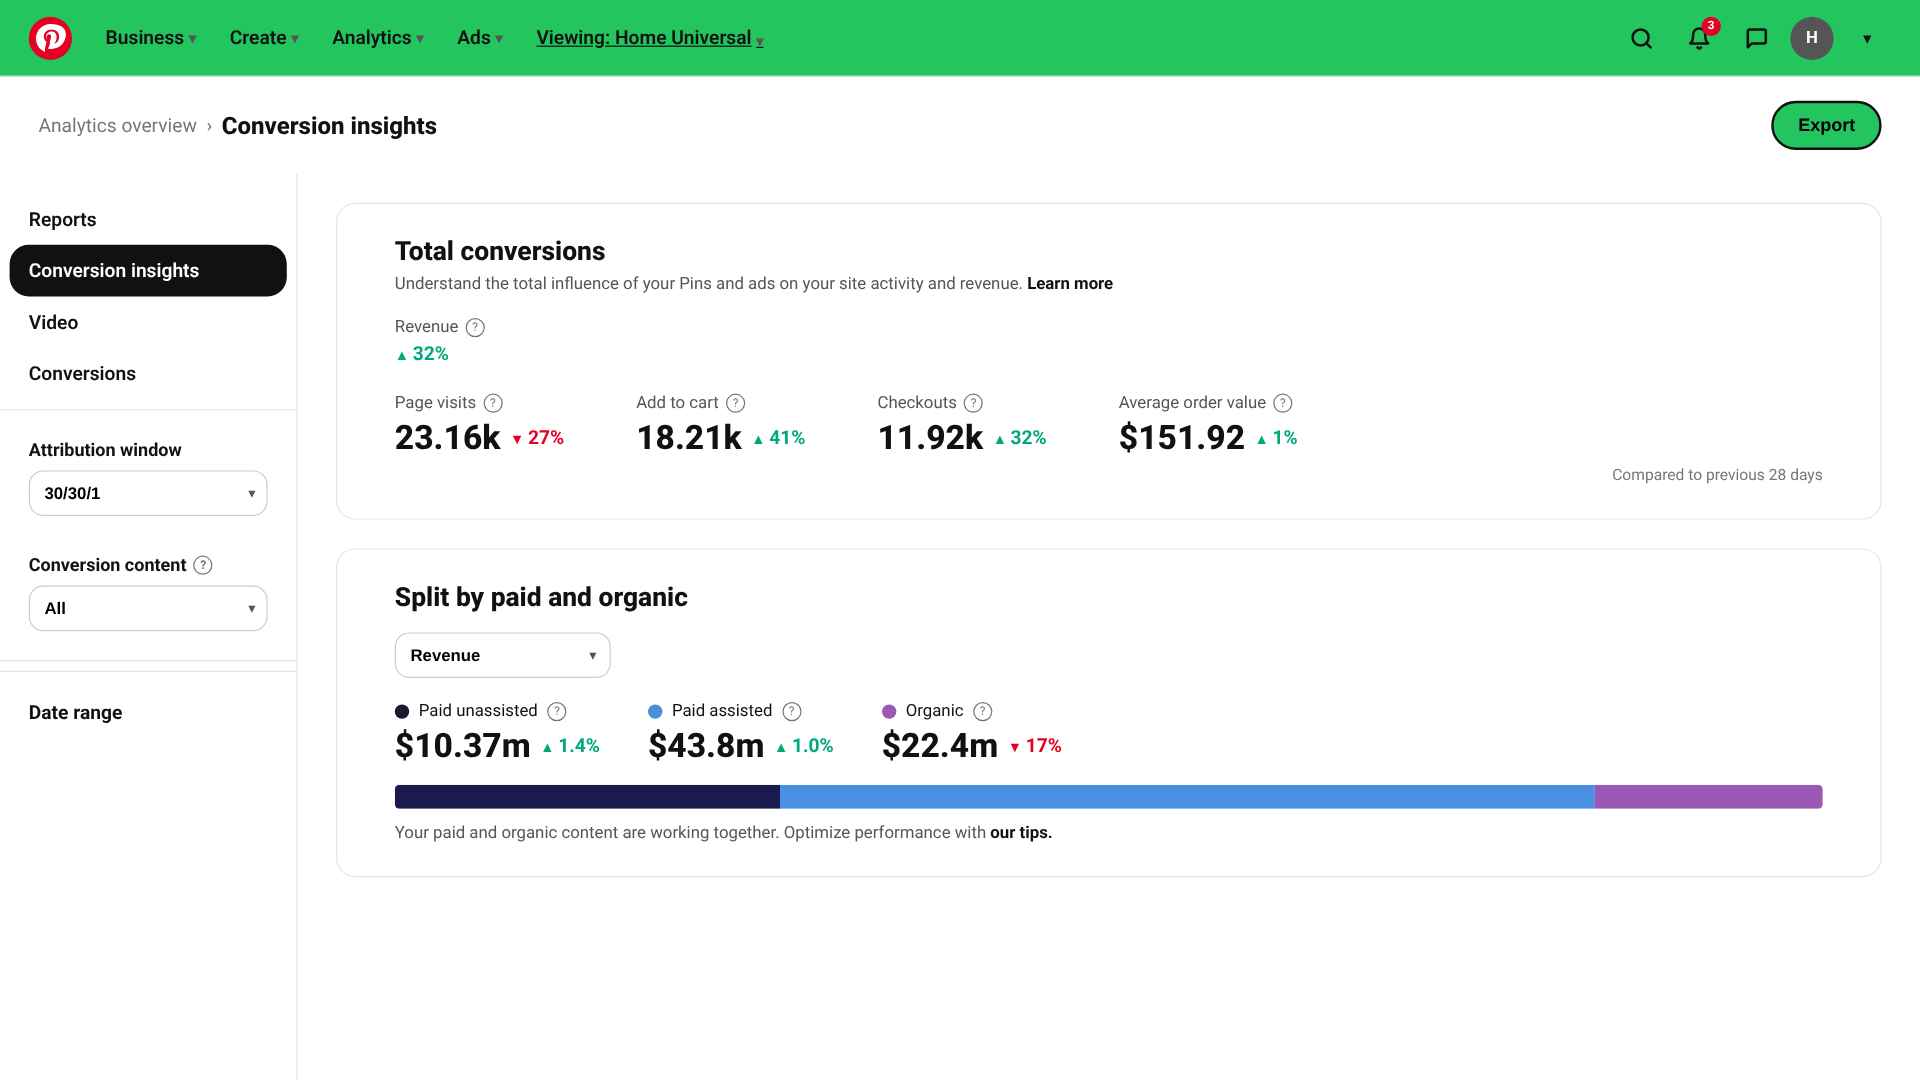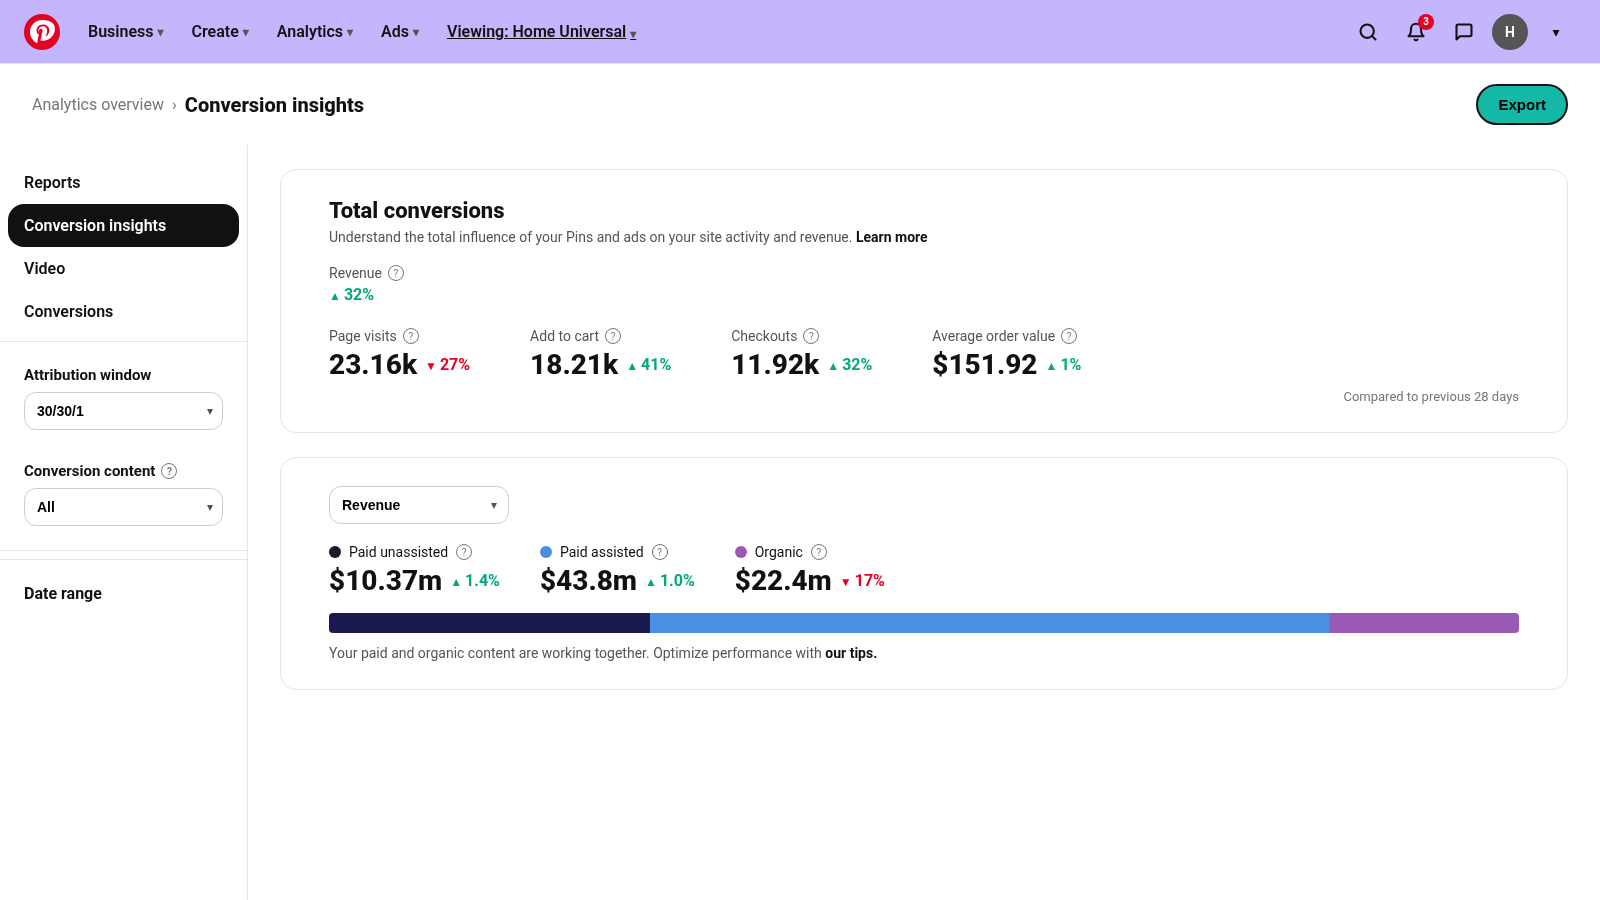--- a/index.html
+++ b/index.html
@@ -1,21 +1,21 @@
 <!DOCTYPE html>
 <html><head>
   <meta charset="utf-8">
   <style>
     * { margin: 0; padding: 0; box-sizing: border-box; }
     body { font-family: -apple-system, BlinkMacSystemFont, 'Segoe UI', Roboto, sans-serif; background: #fff; color: #111; font-size: 14px; }
 
     
     .top-nav {
       display: flex; align-items: center; height: 64px; padding: 0 24px;
-      border-bottom: 1px solid #e5e5e5; background: #c4b5fd; position: sticky; top: 0; z-index: 100;
+      border-bottom: 1px solid #e5e5e5; background: #22c55e; position: sticky; top: 0; z-index: 100;
     }
     .nav-logo { width: 36px; height: 36px; flex-shrink: 0; margin-right: 16px; }
     .nav-logo svg { width: 36px; height: 36px; }
     .nav-items { display: flex; align-items: center; gap: 4px; flex: 1; }
     .nav-item {
       display: flex; align-items: center; gap: 4px; padding: 8px 12px;
       font-size: 16px; font-weight: 600; cursor: pointer; border-radius: 24px;
       color: #111; white-space: nowrap;
     }
     .nav-item .chevron { font-size: 12px; color: #555; }
@@ -44,21 +44,21 @@
     .breadcrumb-bar {
       display: flex; align-items: center; justify-content: space-between;
       padding: 20px 32px; background: #fff;
     }
     .breadcrumb { display: flex; align-items: center; gap: 8px; }
     .breadcrumb-link { font-size: 16px; color: #767676; cursor: pointer; }
     .breadcrumb-sep { color: #767676; font-size: 16px; }
     .breadcrumb-current { font-size: 20px; font-weight: 800; color: #111; }
     .export-btn {
       padding: 10px 20px; border: 2px solid #111; border-radius: 24px;
-      background: #14b8a6; font-size: 15px; font-weight: 700; cursor: pointer;
+      background: #22c55e; font-size: 15px; font-weight: 700; cursor: pointer;
     }
 
     
     .main-layout { display: flex; background: #fff; min-height: calc(100vh - 130px); }
 
     
     .sidebar {
       width: 248px; flex-shrink: 0; border-right: 1px solid #e5e5e5;
       padding: 16px 0; background: #fff;
     }
@@ -330,20 +330,21 @@
               <span>1%</span>
             </span>
           </div>
         </div>
       </div>
 
       <div class="compared-text">Compared to previous 28 days</div>
     </div>
 
     <div class="section-card">
+      <div class="split-title">Split by paid and organic</div>
 
       <div class="split-dropdown">
         <div class="select-wrapper" style="display:inline-block;">
           <select class="split-select">
             <option>Revenue</option>
             <option>Page visits</option>
             <option>Add to cart</option>
             <option>Checkouts</option>
           </select>
           <span class="chev" style="right:12px;">▾</span>

